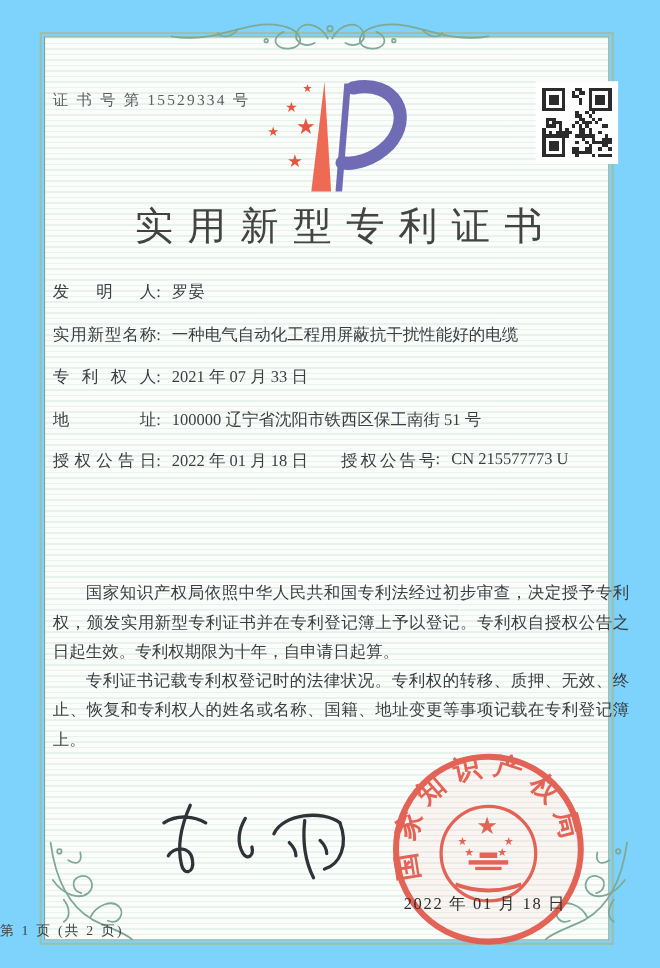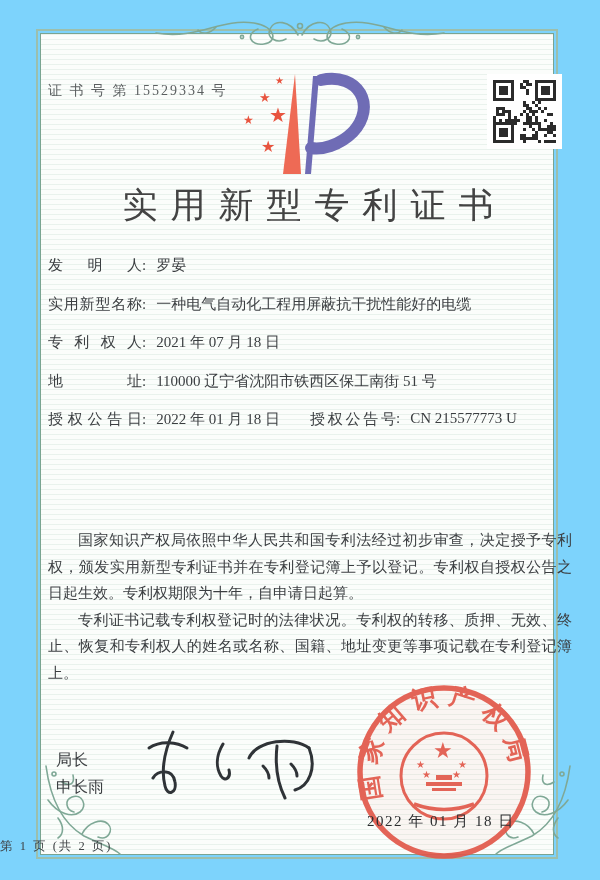--- a/index.html
+++ b/index.html
@@ -249,42 +249,38 @@
   <div class="title">实用新型专利证书</div>
 
   <div class="fields">
     <div class="frow">
       <span class="flabel">发明人</span><span class="colon">:</span><span class="fval">罗晏</span>
     </div>
     <div class="frow">
       <span class="flabel">实用新型名称</span><span class="colon">:</span><span class="fval">一种电气自动化工程用屏蔽抗干扰性能好的电缆</span>
     </div>
     <div class="frow">
-      <span class="flabel">专利权人</span><span class="colon">:</span><span class="fval">2021 年 07 月 18 日</span>
-    </div>
-    <div class="frow">
-      <span class="flabel">地址</span><span class="colon">:</span><span class="fval">110000 辽宁省沈阳市铁西区保工南街 51 号</span>
+      <span class="flabel">专利权人</span><span class="colon">:</span><span class="fval">2021 年 07 月 33 日</span>
+    </div>
+    <div class="frow">
+      <span class="flabel">地址</span><span class="colon">:</span><span class="fval">100000 辽宁省沈阳市铁西区保工南街 51 号</span>
     </div>
     <div class="frow">
       <span class="flabel">授权公告日</span><span class="colon">:</span><span class="fval">2022 年 01 月 18 日</span>
       <span class="grant2">
         <span class="flabel">授权公告号</span><span class="colon">:</span><span class="fval">CN 215577773 U</span>
       </span>
     </div>
   </div>
 
   <div class="paras">
     <p>国家知识产权局依照中华人民共和国专利法经过初步审查，决定授予专利权，颁发实用新型专利证书并在专利登记簿上予以登记。专利权自授权公告之日起生效。专利权期限为十年，自申请日起算。</p>
     <p>专利证书记载专利权登记时的法律状况。专利权的转移、质押、无效、终止、恢复和专利权人的姓名或名称、国籍、地址变更等事项记载在专利登记簿上。</p>
   </div>
 
-  <div class="director">
-    <div>局长</div>
-    <div>申长雨</div>
-  </div>
 
   <div class="signature">
     <svg width="210" height="88" viewBox="0 0 210 88" fill="none" stroke="#2f3337" stroke-width="3" stroke-linecap="round" stroke-linejoin="round">
       <path d="M48,8 C40,26 36,46 40,62 C42,72 52,70 50,58 C48,44 32,46 28,54"></path>
       <path d="M24,24 C36,16 52,18 62,24"></path>
       <path d="M98,20 C92,30 90,42 96,52 C100,58 106,54 104,46"></path>
       <path d="M124,34 C132,16 168,12 184,24"></path>
       <path d="M152,22 C150,40 152,58 160,74"></path>
       <path d="M184,24 C192,44 184,62 170,66"></path>
       <path d="M138,42 C142,46 144,50 144,54"></path>

